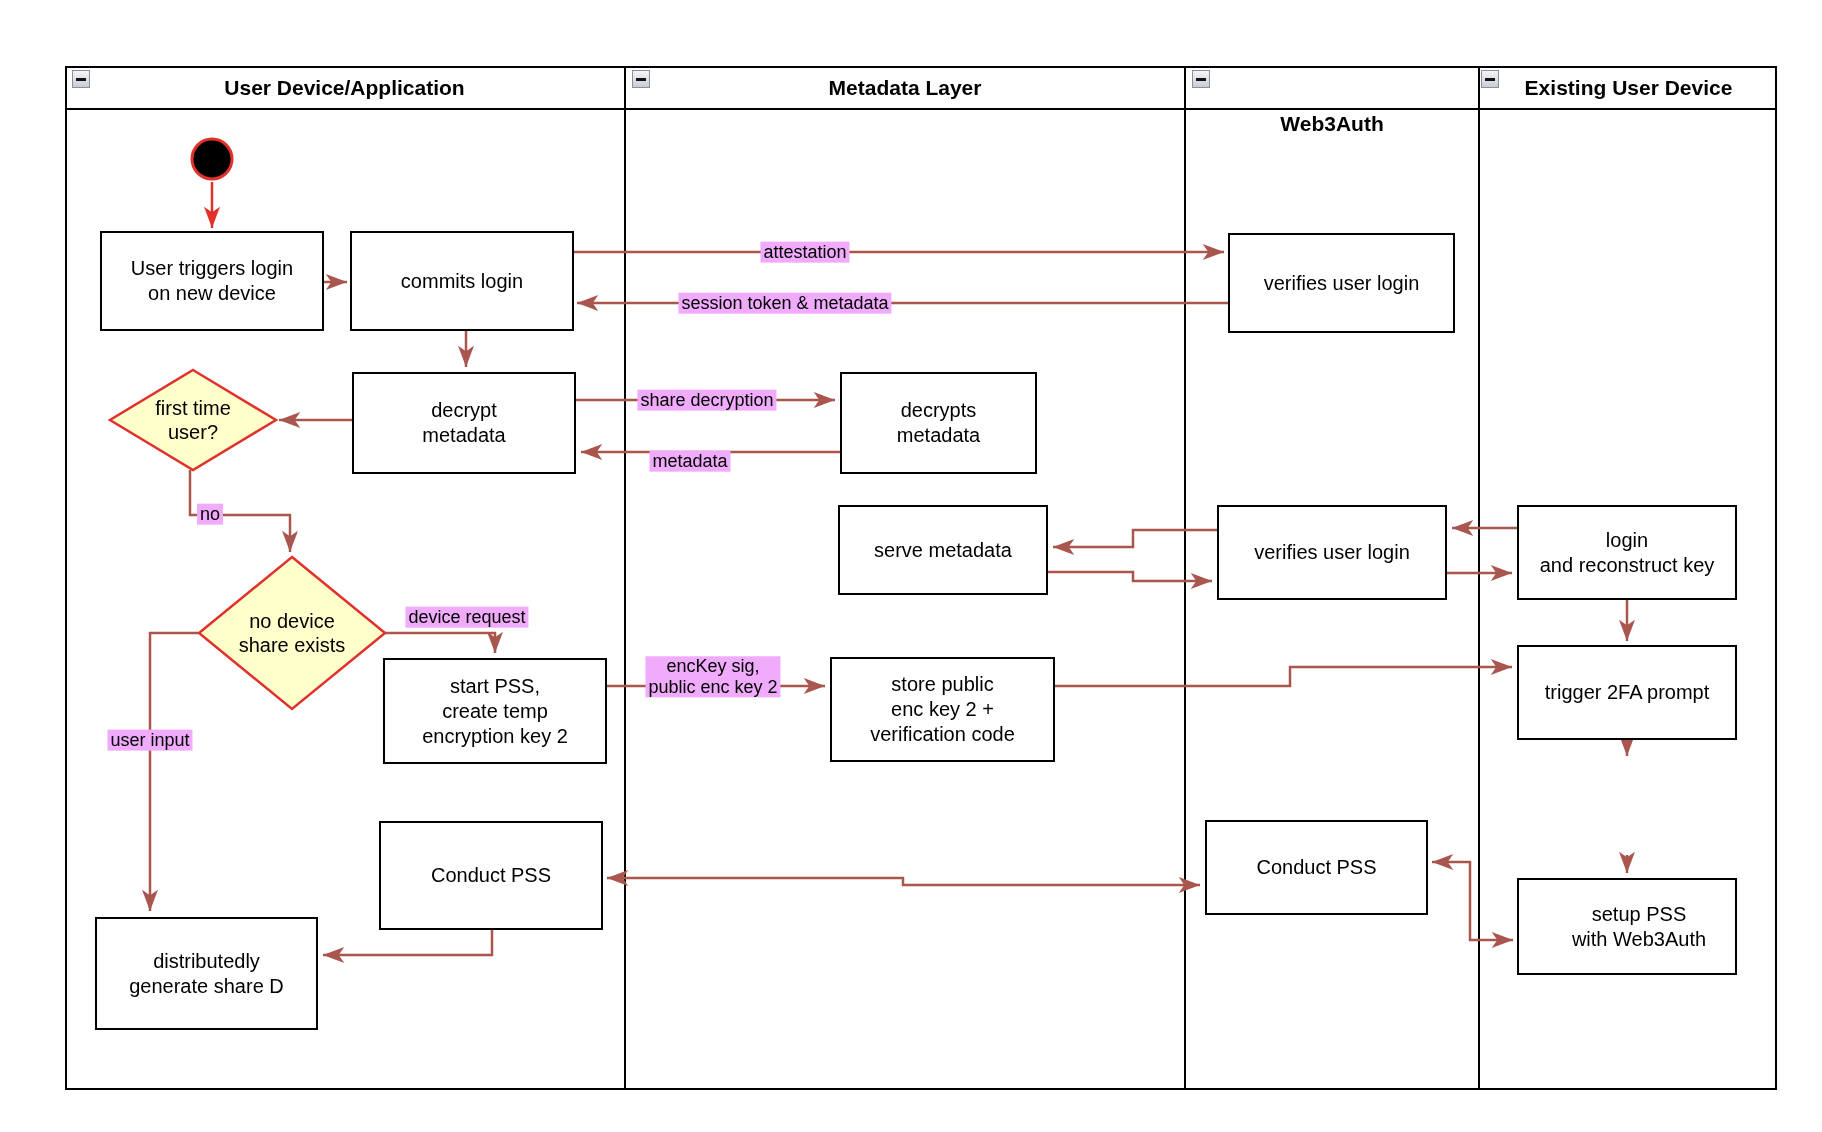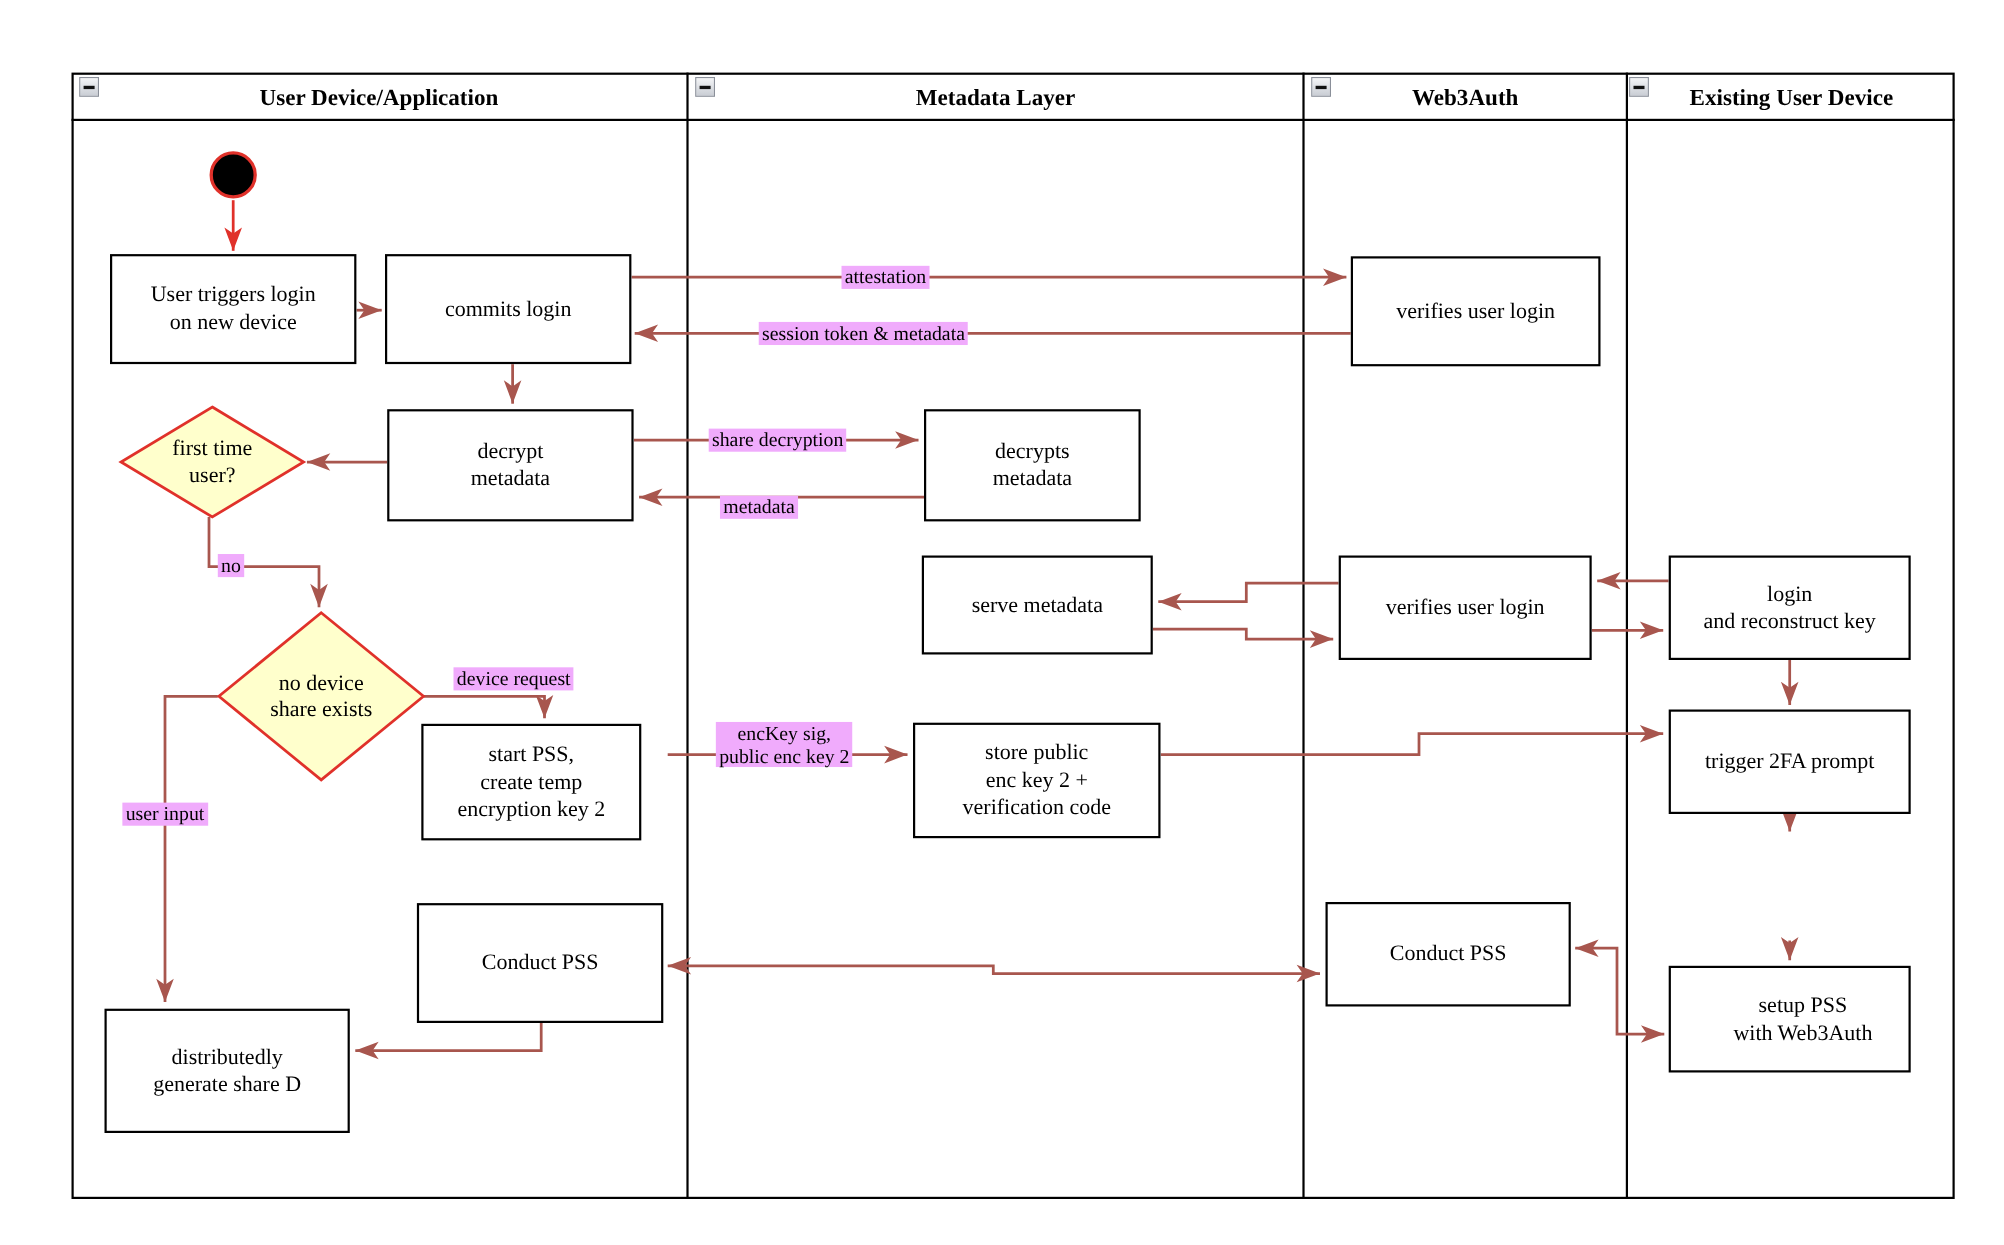--- a/index.html
+++ b/index.html
@@ -1,21 +1,21 @@
 <!DOCTYPE html>
 <html style="--arrow: #A8564E; --accent-red: #E0312A; --decision-fill: #FFFFCC; --border: #000000; --background: #FFFFFF; --collapse-icon-bg: #C9CDD4;"><head>
 <meta charset="utf-8">
 <style>
   :root{
     --arrow:#A8564E; --accent-red:#E0312A; --decision-fill:#FFFFCC;
     --border:#000000; --background:#FFFFFF; --collapse-icon-bg:#C9CDD4;
   }
   html,body{margin:0;padding:0;background:var(--background);}
   .canvas{position:relative;width:1822px;height:1132px;background:var(--background);
-          font-family:Liberation Serif, serif;color:#000;overflow:hidden;}
+          font-family:Liberation Sans, sans-serif;color:#000;overflow:hidden;}
   .frame{position:absolute;left:65px;top:66px;width:1712px;height:1024px;
          border:2px solid var(--border);box-sizing:border-box;background:transparent;}
   .vline{position:absolute;top:66px;height:1024px;width:2px;background:var(--border);}
   .hline{position:absolute;left:65px;width:1712px;height:2px;background:var(--border);}
   .lane-title{position:absolute;top:74px;height:28px;line-height:28px;text-align:center;
               font-weight:bold;font-size:21px;z-index:2;}
   .collapse{position:absolute;width:18px;height:18px;box-sizing:border-box;
             border:1px solid #8a8f99;background:linear-gradient(#f4f5f7,var(--collapse-icon-bg));
             z-index:3;}
   .collapse .bar{position:absolute;left:3px;top:7px;width:10px;height:3px;background:#111;}
@@ -37,21 +37,21 @@
 <div class="canvas">
 
   <div class="frame"></div>
   <div class="vline" style="left:624px;"></div>
   <div class="vline" style="left:1184px;"></div>
   <div class="vline" style="left:1478px;"></div>
   <div class="hline" style="top:108px;"></div>
 
   <div class="lane-title" style="left:65px;width:559px;">User Device/Application</div>
   <div class="lane-title" style="left:626px;width:558px;">Metadata Layer</div>
-  <div class="lane-title" style="left:1186px;width:292px;">Web3Auth</div>
+  <div class="lane-title" style="left:1186px;width:292px;margin-top:36px;">Web3Auth</div>
   <div class="lane-title" style="left:1480px;width:297px;">Existing User Device</div>
 
   <div class="collapse" style="left:72px;top:70px;">
       <div class="bar"></div>
     </div>
   <div class="collapse" style="left:632px;top:70px;">
       <div class="bar"></div>
     </div>
   <div class="collapse" style="left:1192px;top:70px;">
       <div class="bar"></div>
@@ -103,21 +103,21 @@
   <div class="dlabel" style="left:193px;top:420px;">first time
 user?</div>
   <div class="dlabel" style="left:292px;top:633px;">no device
 share exists</div>
 
   <div class="node" style="left:100px;top:231px;width:224px;height:100px;">User triggers login
 on new device</div>
   <div class="node" style="left:350px;top:231px;width:224px;height:100px;">commits login</div>
   <div class="node" style="left:352px;top:372px;width:224px;height:102px;">decrypt
 metadata</div>
-  <div class="node" style="left:383px;top:658px;width:200px;height:106px;">start PSS,
+  <div class="node" style="left:383px;top:658px;width:224px;height:106px;">start PSS,
 create temp
 encryption key 2</div>
   <div class="node" style="left:379px;top:821px;width:224px;height:109px;">Conduct PSS</div>
   <div class="node" style="left:95px;top:917px;width:223px;height:113px;">distributedly
 generate share D</div>
 
   <div class="node" style="left:840px;top:372px;width:197px;height:102px;">decrypts
 metadata</div>
   <div class="node" style="left:838px;top:505px;width:210px;height:90px;">serve metadata</div>
   <div class="node" style="left:830px;top:657px;width:225px;height:105px;">store public

